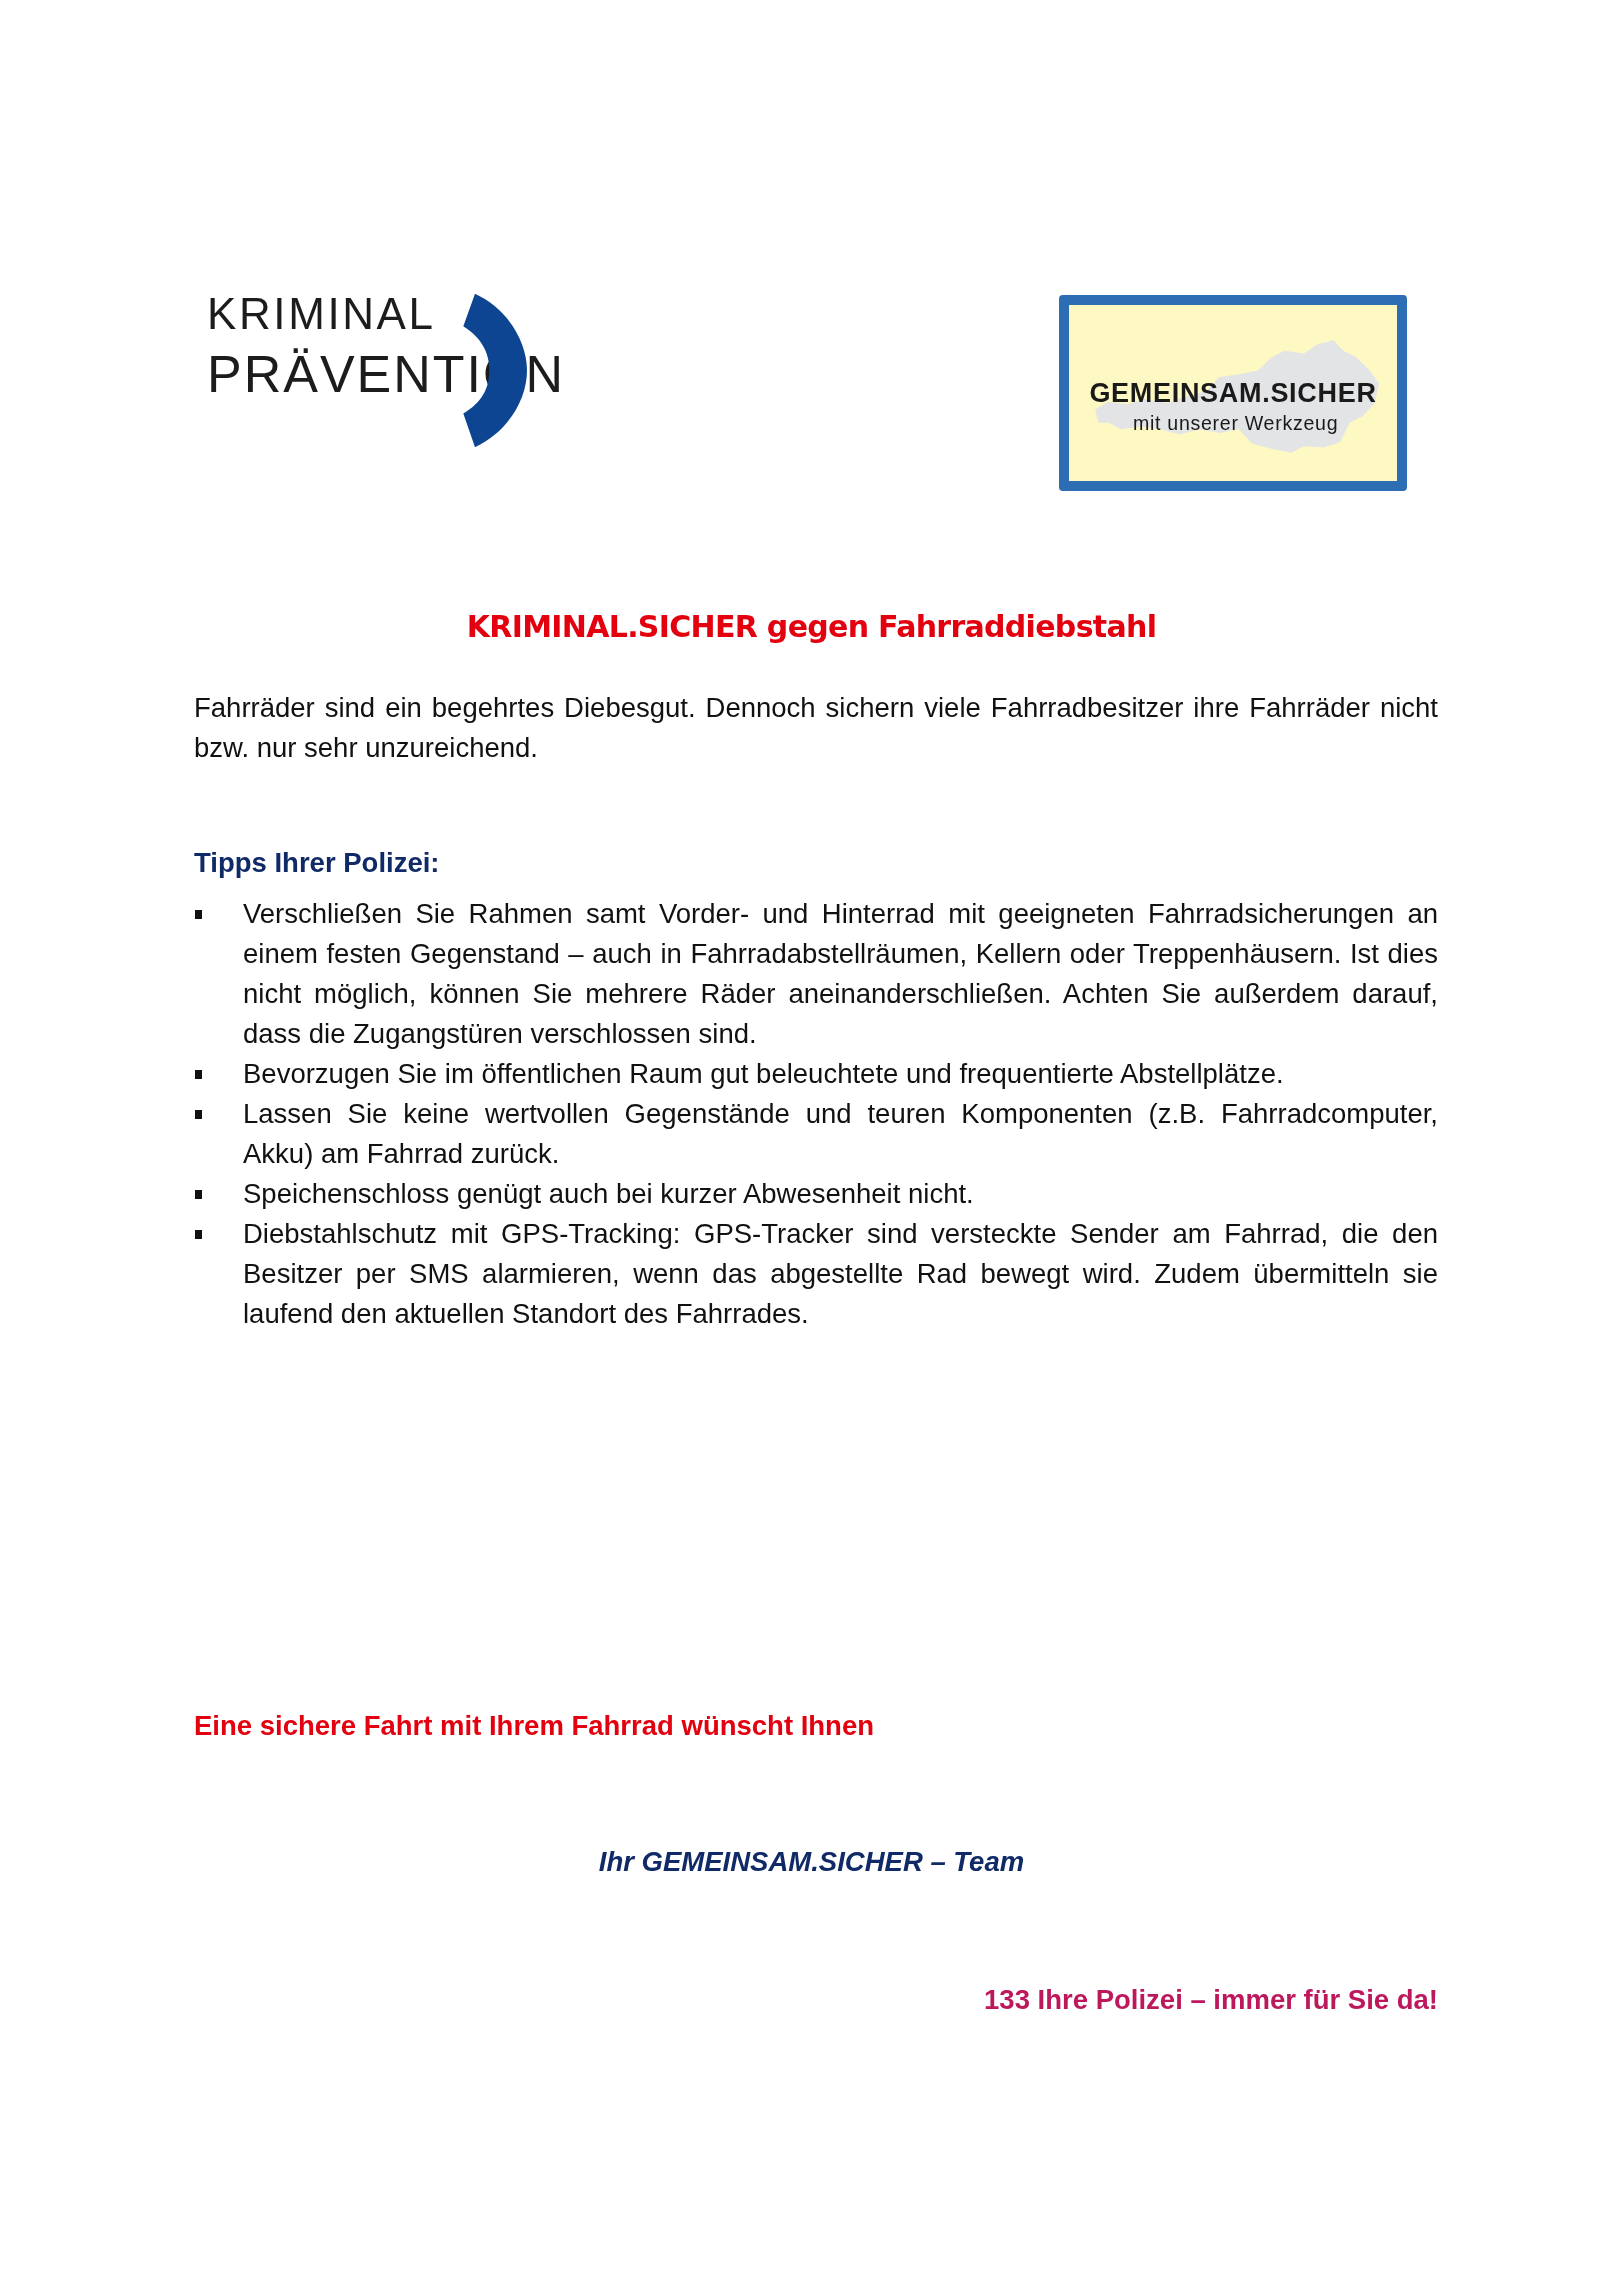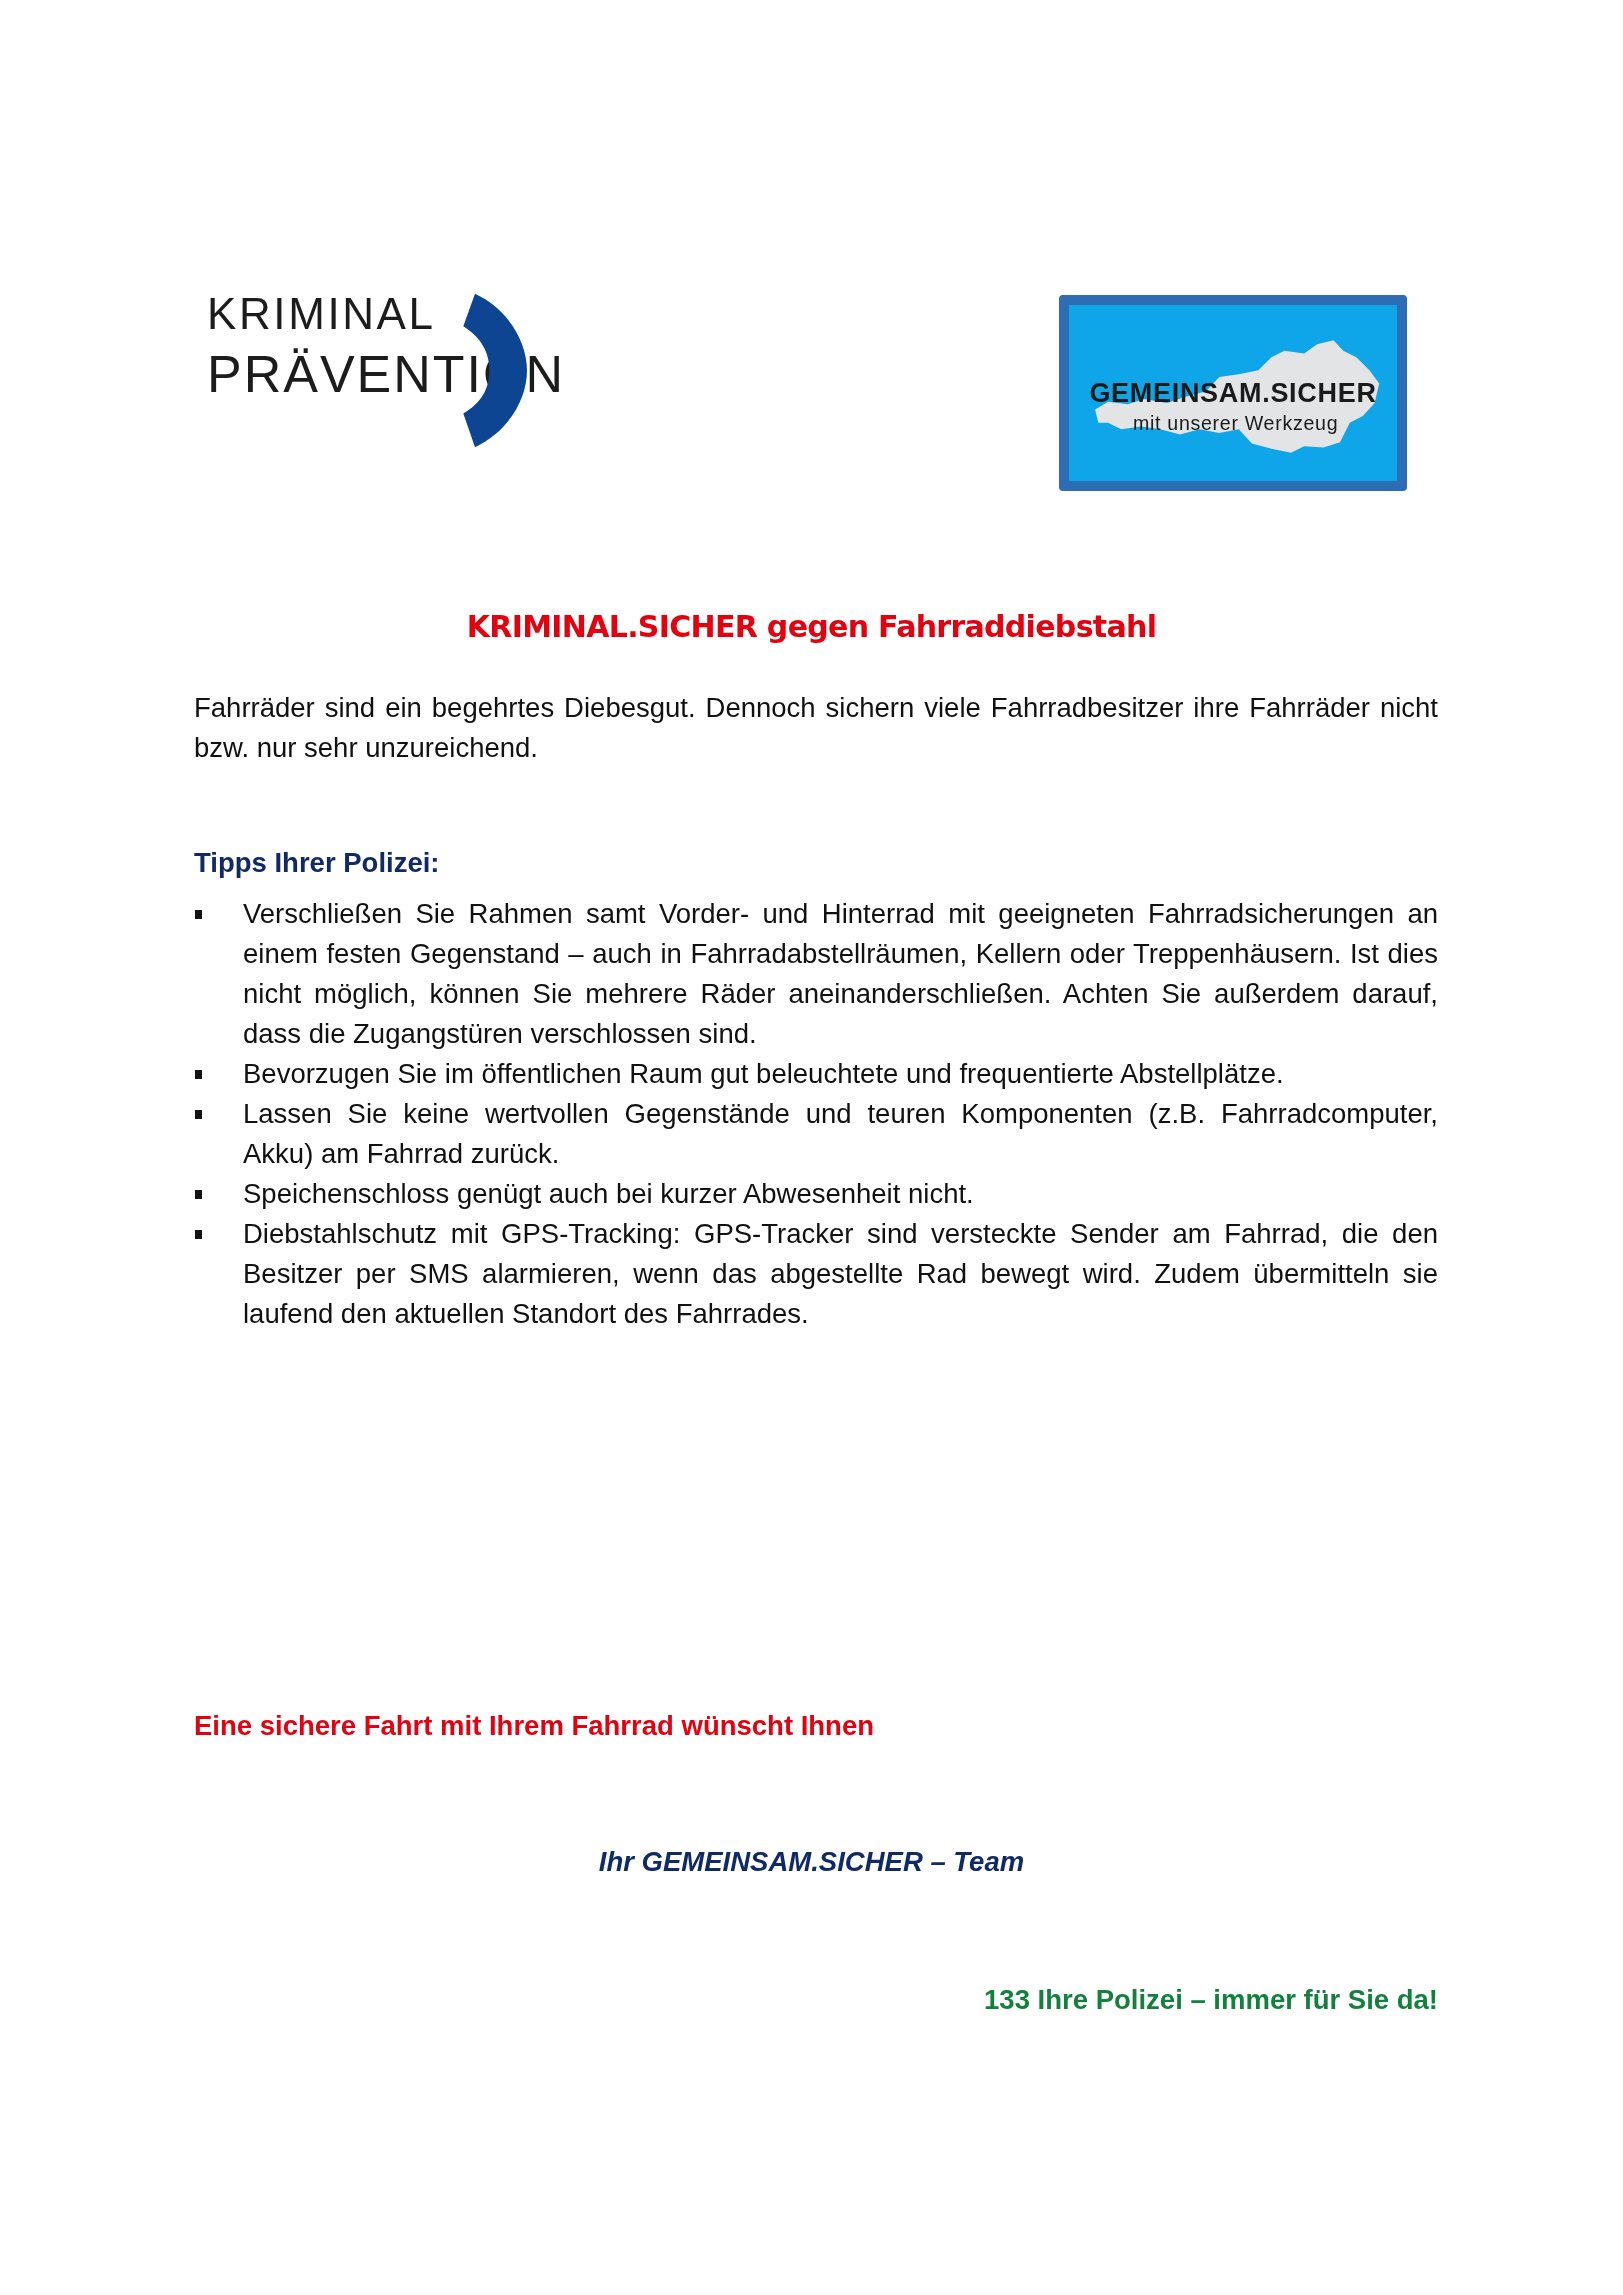--- a/index.html
+++ b/index.html
@@ -10,41 +10,41 @@
     
     #kp-logo { left: 207px; top: 259px; width: 366px; height: 157px; }
     #kp-logo .kp-line1 { position: absolute; left: 0; top: 0; font-size: 44px; letter-spacing: 2.6px;
       font-weight: 300; color: #1c1c1c; line-height: 44px; -webkit-text-stroke: 0px; }
     #kp-logo .kp-line2 { position: absolute; left: 0; top: 56px; font-size: 52px; letter-spacing: 2px;
       color: #1c1c1c; line-height: 52px; }
     #kp-logo svg { position: absolute; left: 255px; top: 0; }
 
     
     #gs-logo { left: 1059px; top: 262px; width: 348px; height: 196px; box-sizing: border-box;
-      border: 10.5px solid #2d6db4; border-radius: 3.9px; background: #0ea5e9; }
+      border: 10.5px solid #2d6db4; border-radius: 3.9px; background: #fef9c3; }
     #gs-logo svg { position: absolute; left: 13px; top: 26px; }
     #gs-logo .gs-title { position: absolute; left: 0; right: 0; top: 73px; text-align: center;
       font-weight: bold; font-size: 27px; letter-spacing: 0.7px; color: #1a1a1a; }
     #gs-logo .gs-sub { position: absolute; left: 0; right: 0; top: 107px; text-align: center;
       font-size: 19.6px; color: #1a1a1a; letter-spacing: 0.7px; padding-left: 5.2px; }
 
     #doc-title { left: 0; width: 1623px; top: 576px; text-align: center; color: #e3000f;
       font-weight: bold; font-size: 30px; font-family: "DejaVu Sans", sans-serif; letter-spacing: -0.7px; }
 
     .body-text { font-size: 27.5px; line-height: 40px; text-align: justify; }
     #intro { left: 194px; top: 655px; width: 1244px; }
     #tips-heading { left: 194px; top: 814px; font-size: 27.5px; font-weight: bold; color: #0f2a66; }
 
     #tips-list { left: 194px; top: 894px; width: 1244px; margin: 0; padding: 0; list-style: none; }
     #tips-list li { position: relative; padding-left: 49px; }
     #tips-list li .bullet { position: absolute; left: 1.3px; top: 15.7px; width: 6.5px; height: 9.2px; background: #111; }
 
     #closing { left: 194px; top: 1677px; font-size: 27.5px; font-weight: bold; color: #e3000f; }
     #team { left: 0; width: 1623px; top: 1813px; text-align: center; font-size: 27.5px; font-weight: bold; color: #0f2a66; font-style: italic; }
-    #hotline { right: 185px; top: 1951px; font-size: 27.5px; font-weight: bold; color: #15803d; text-align: center; }
+    #hotline { right: 185px; top: 1951px; font-size: 27.5px; font-weight: bold; color: #be185d; text-align: center; }
   </style>
 </head>
 <body>
 
 <div id="kp-logo" class="abs">
   <div class="kp-line1">KRIMINAL</div>
   <div class="kp-line2">PRÄVENTION</div>
   <svg width="65" height="157" viewBox="0 0 100 240">
     <path d="M20 2 C70 25 100 75 100 120 C100 165 70 215 20 238 L2 186 C30 170 42 148 42 120 C42 92 30 70 2 52 Z" fill="#0d4592"></path>
   </svg>

